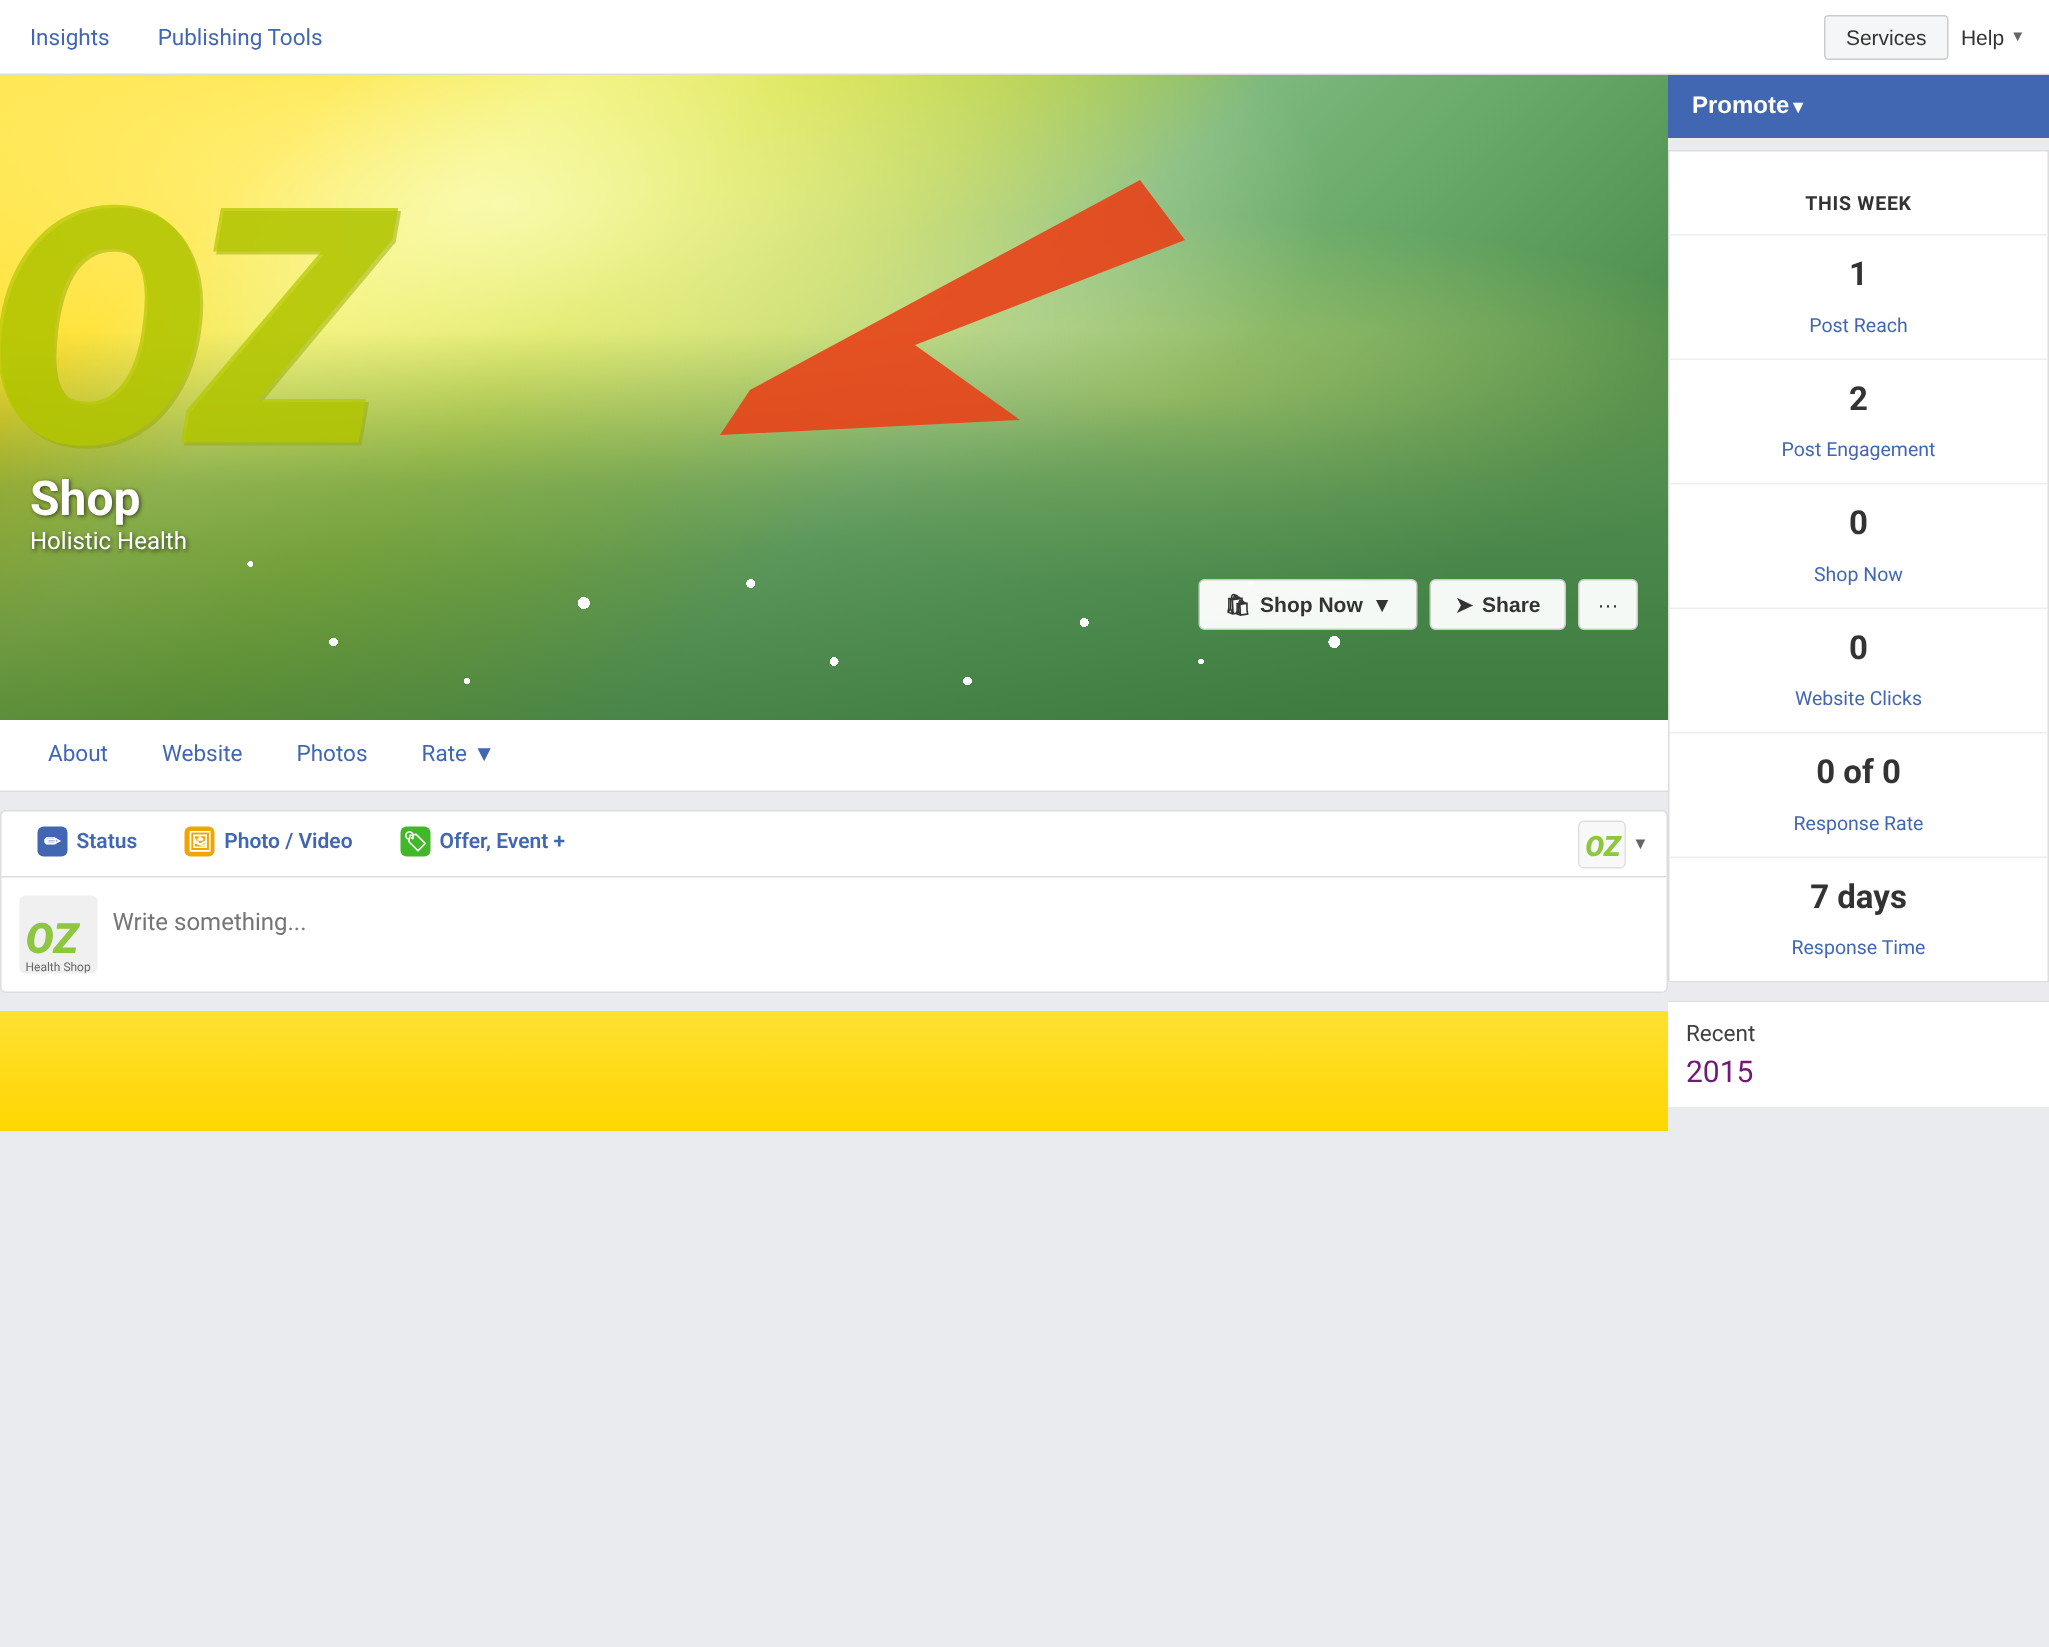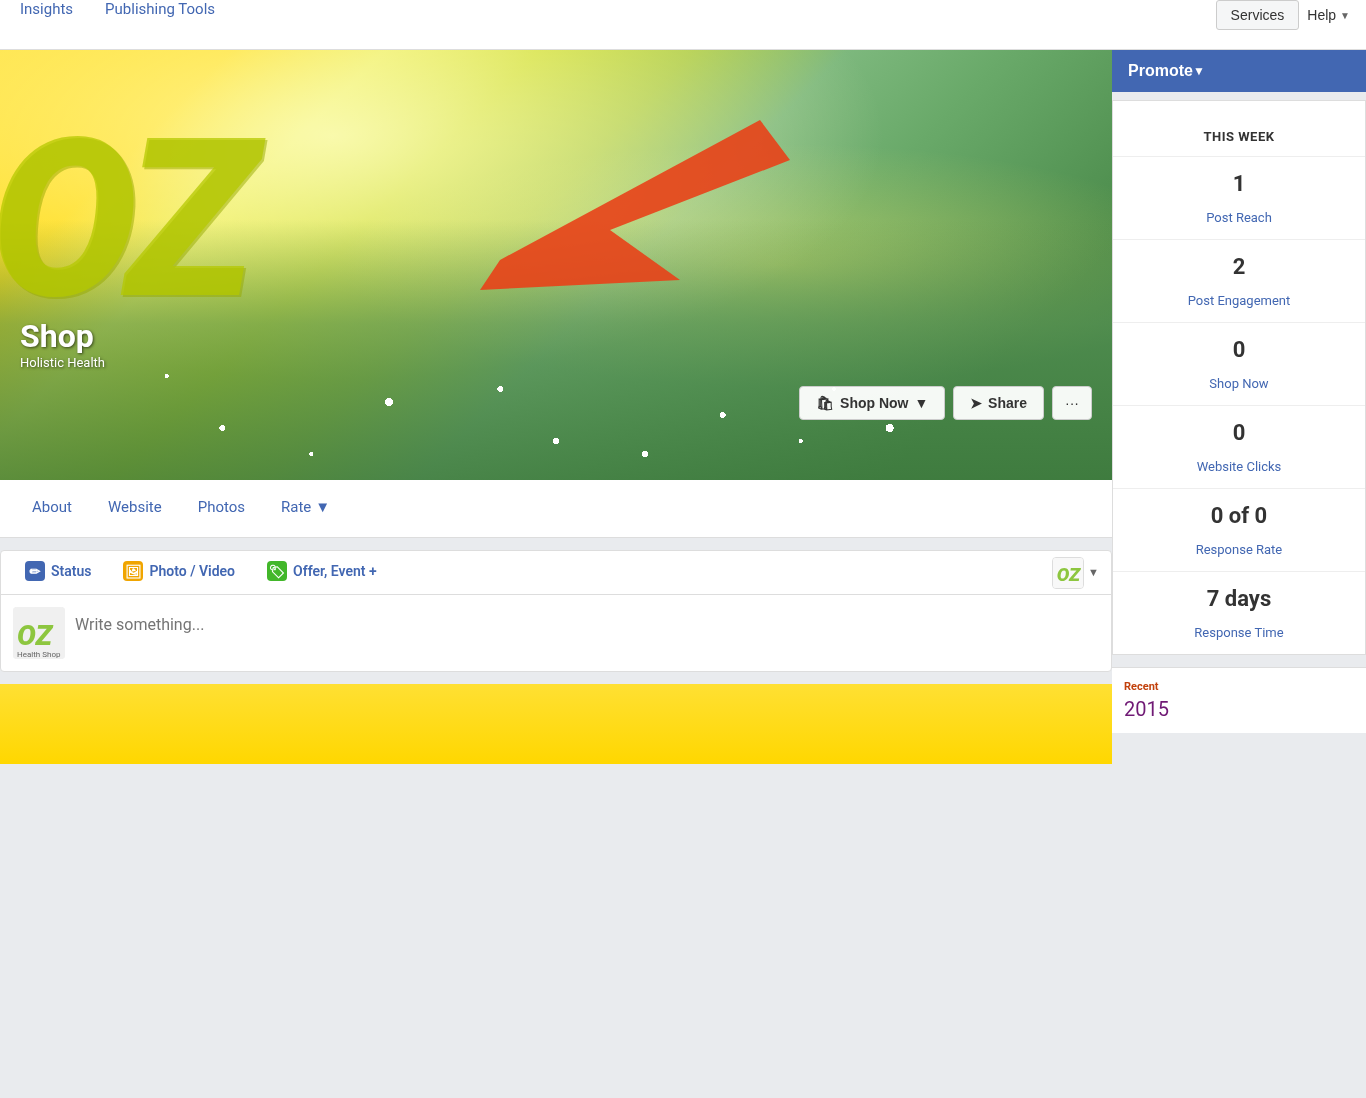--- a/index.html
+++ b/index.html
@@ -7,21 +7,21 @@
       font-family: -apple-system, BlinkMacSystemFont, 'Segoe UI', Roboto, Arial, sans-serif;
       background: #e9ebee;
       width: 1366px;
       min-height: 1098px;
       overflow: hidden;
     }
 
     
     .top-nav {
       display: flex;
-      align-items: flex-start;
+      align-items: center;
       background: #fff;
       border-bottom: 1px solid #ddd;
       height: 50px;
       padding: 0 16px;
       position: relative;
       z-index: 10;
     }
     .top-nav-left {
       display: flex;
       gap: 24px;
@@ -131,21 +131,21 @@
       left: 20px;
       color: #fff;
       text-shadow: 1px 1px 3px rgba(0,0,0,0.6);
     }
     .cover-page-name .page-title {
       font-size: 32px;
       font-weight: 700;
       display: block;
     }
     .cover-page-name .page-subtitle {
-      font-size: 13px;
+      font-size: 16px;
       display: block;
     }
     
     .cover-actions {
       position: absolute;
       bottom: 60px;
       right: 20px;
       display: flex;
       gap: 8px;
       align-items: center;
@@ -196,21 +196,21 @@
       pointer-events: none;
     }
 
     
     .page-tabs {
       background: #fff;
       border-bottom: 1px solid #ddd;
       display: flex;
       align-items: center;
       padding: 0 16px;
-      height: 58px;
+      height: 48px;
       gap: 4px;
     }
     .tab-item {
       padding: 12px 16px;
       font-size: 15px;
       color: #4267b2;
       cursor: pointer;
       border-bottom: 3px solid transparent;
       white-space: nowrap;
     }
@@ -365,23 +365,23 @@
       height: 4px;
       background: #e9ebee;
       margin-top: 8px;
     }
     .recent-section {
       background: #fff;
       padding: 12px;
       border-top: 1px solid #ddd;
     }
     .recent-title {
-      font-size: 11px;
-      font-weight: 700;
-      color: #c2410c;
+      font-size: 15px;
+      font-weight: 400;
+      color: #404040;
     }
     .recent-year {
       font-size: 20px;
       color: #701a75;
       margin-top: 4px;
     }
 
     
     .bottom-yellow {
       background: linear-gradient(to bottom, #ffe033, #ffd700);

